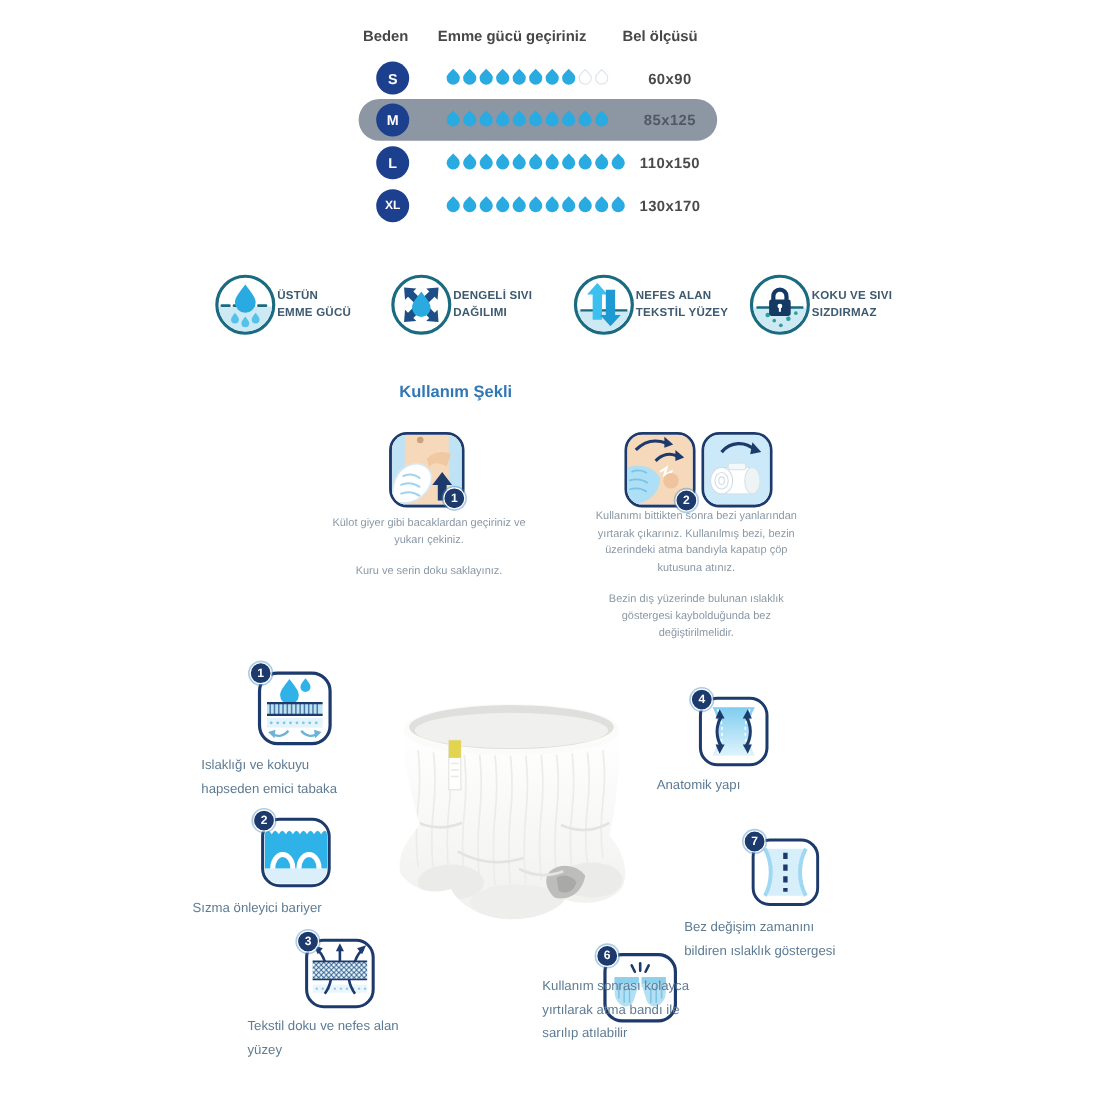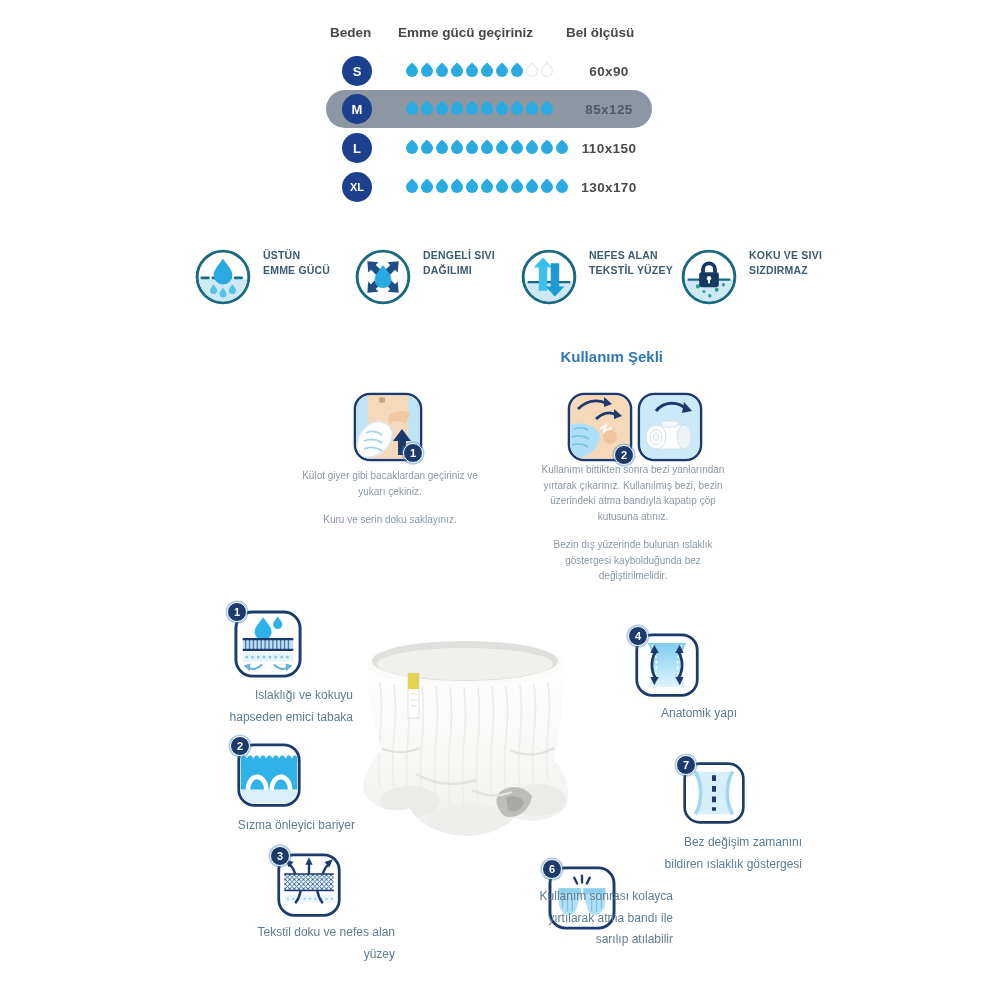--- a/index.html
+++ b/index.html
@@ -22,40 +22,40 @@
   .size-circle.small { font-size:11px; }
   .drops { position:absolute; left:80px; top:0; height:100%; display:flex; align-items:center; gap:3px; }
   .drop { width:12px; height:12px; flex:none; border-radius:0 50% 50% 50%; transform:rotate(45deg);
     background:var(--droplet-fill,#29abe2); }
   .drop.empty { background:#fff; border:1.5px solid var(--droplet-empty-border,#dde4ea); }
   .waist { position:absolute; right:-2px; top:0; width:90px; height:100%; display:flex; align-items:center; justify-content:center;
     font-size:13.5px; font-weight:700; color:#4a4a4a; letter-spacing:.4px; }
   .size-row.hl .waist { color:#515864; }
 
   
-  .feature { position:absolute; top:248px; height:58px; display:flex; gap:11px; }
+  .feature { position:absolute; top:248px; height:58px; display:flex; align-items:center; }
   .feature-label { font-size:10.5px; font-weight:700; color:var(--feature-label,#3d5a70);
     white-space:pre-line; line-height:1.45; letter-spacing:.2px; }
 
   
-  .usage-title { position:absolute; top:348px; left:363px; width:300px; text-align:right;
+  .usage-title { position:absolute; top:348px; left:363px; width:300px; text-align:left;
     font-size:15px; font-weight:700; color:var(--title,#3077b5); }
   .step-text { position:absolute; width:250px; text-align:center; font-size:10px;
     color:var(--body-text,#8a98a6); line-height:1.55; }
   .step-text p { white-space:pre-line; margin-bottom:13px; }
   .step2-wrap { position:absolute; left:566px; top:391px; display:flex; gap:2px; }
 
   
   .badge { position:absolute; width:20px; height:20px; border-radius:50%;
     background:var(--tile-border,#1c3a6b); color:#fff; font-size:11px; font-weight:700;
     display:flex; align-items:center; justify-content:center;
     border:1.5px solid #fff; box-shadow:0 0 0 1.5px rgba(74,140,190,.45); z-index:3; }
 
   
-  .pf-label { position:absolute; text-align:right; font-size:12px; color:var(--label-text,#5d7b93);
+  .pf-label { position:absolute; text-align:left; font-size:12px; color:var(--label-text,#5d7b93);
     line-height:1.8; white-space:pre-line; }
 </style>
 </head>
 <body>
 
 <div class="page">
 
   <svg width="0" height="0" style="position:absolute" aria-hidden="true">
     <defs>
       <path id="tear" d="M0,-10 C4.2,-4.2 7.6,-0.8 7.6,3.2 A7.6,7.6 0 1,1 -7.6,3.2 C-7.6,-0.8 -4.2,-4.2 0,-10 Z"></path>

